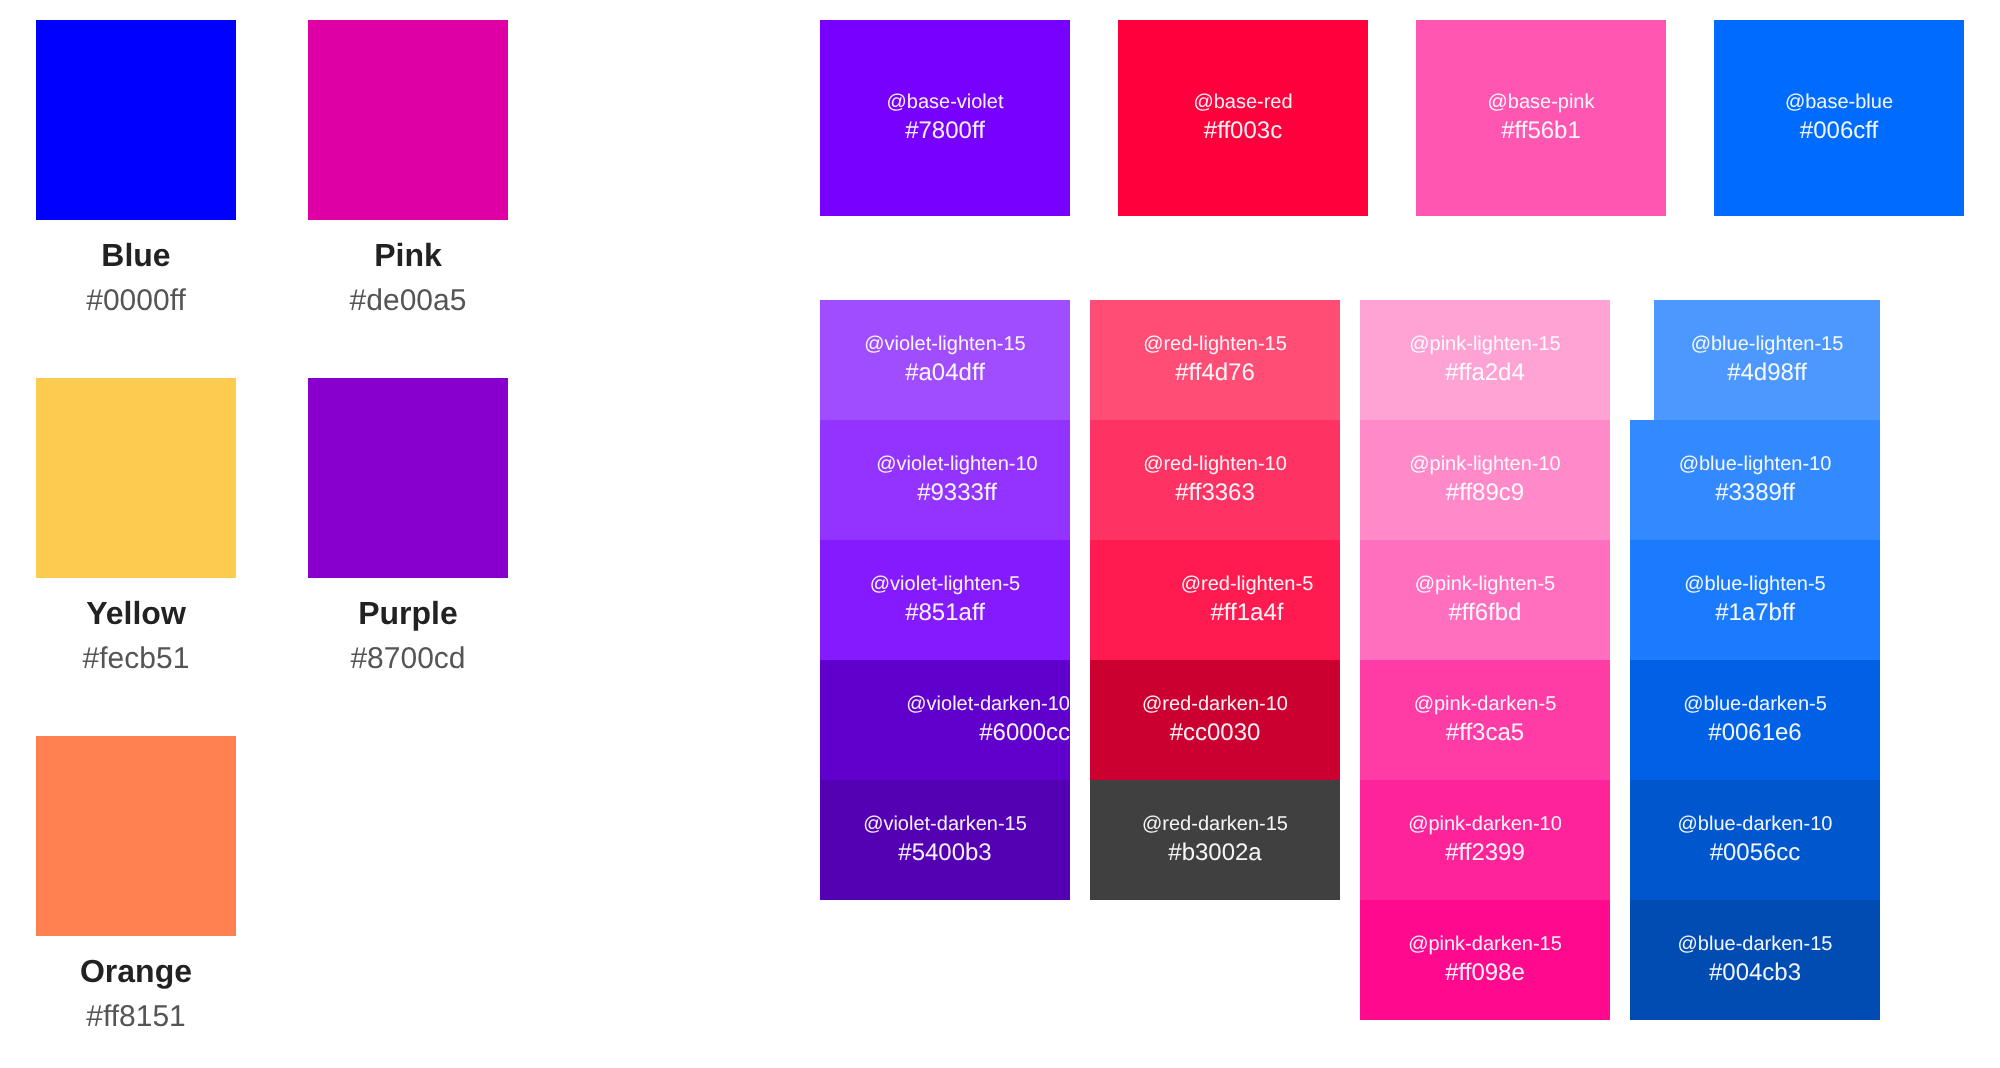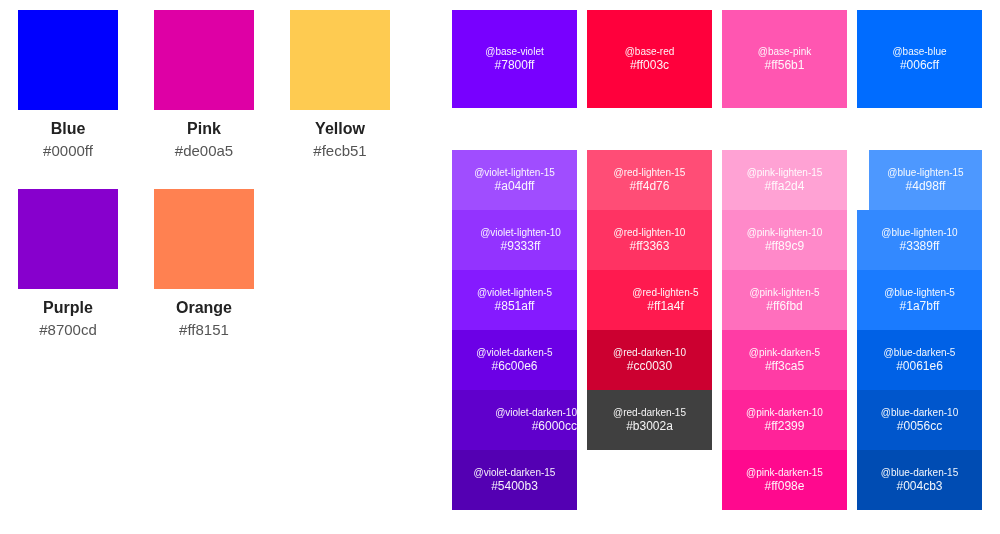--- a/index.html
+++ b/index.html
@@ -45,21 +45,21 @@
     color: #555;
   }
   .right {
     flex: 1;
     display: flex;
     flex-direction: column;
     gap: 42px;
   }
   .base-row {
     display: flex;
-    gap: 10px;
+    gap: 24px;
   }
   .base-tile {
     width: 125px;
     height: 98px;
     display: flex;
     flex-direction: column;
     align-items: center;
     justify-content: center;
     color: #fff;
     text-align: center;
@@ -154,24 +154,20 @@
             <div class="var-hex">#a04dff</div>
           </div>
           <div class="shade-tile" style="background: rgb(147, 51, 255); padding-left: 12px;">
             <div class="var-name">@violet-lighten-10</div>
             <div class="var-hex">#9333ff</div>
           </div>
           <div class="shade-tile" style="background: rgb(133, 26, 255);">
             <div class="var-name">@violet-lighten-5</div>
             <div class="var-hex">#851aff</div>
           </div>
-          <div class="shade-tile" style="background: rgb(108, 0, 230);">
-            <div class="var-name">@violet-darken-5</div>
-            <div class="var-hex">#6c00e6</div>
-          </div>
           <div class="shade-tile" style="background: rgb(96, 0, 204); align-items: flex-end;">
             <div class="var-name">@violet-darken-10</div>
             <div class="var-hex">#6000cc</div>
           </div>
           <div class="shade-tile" style="background: rgb(84, 0, 179);">
             <div class="var-name">@violet-darken-15</div>
             <div class="var-hex">#5400b3</div>
           </div>
         </div>
         <div class="shade-col">

